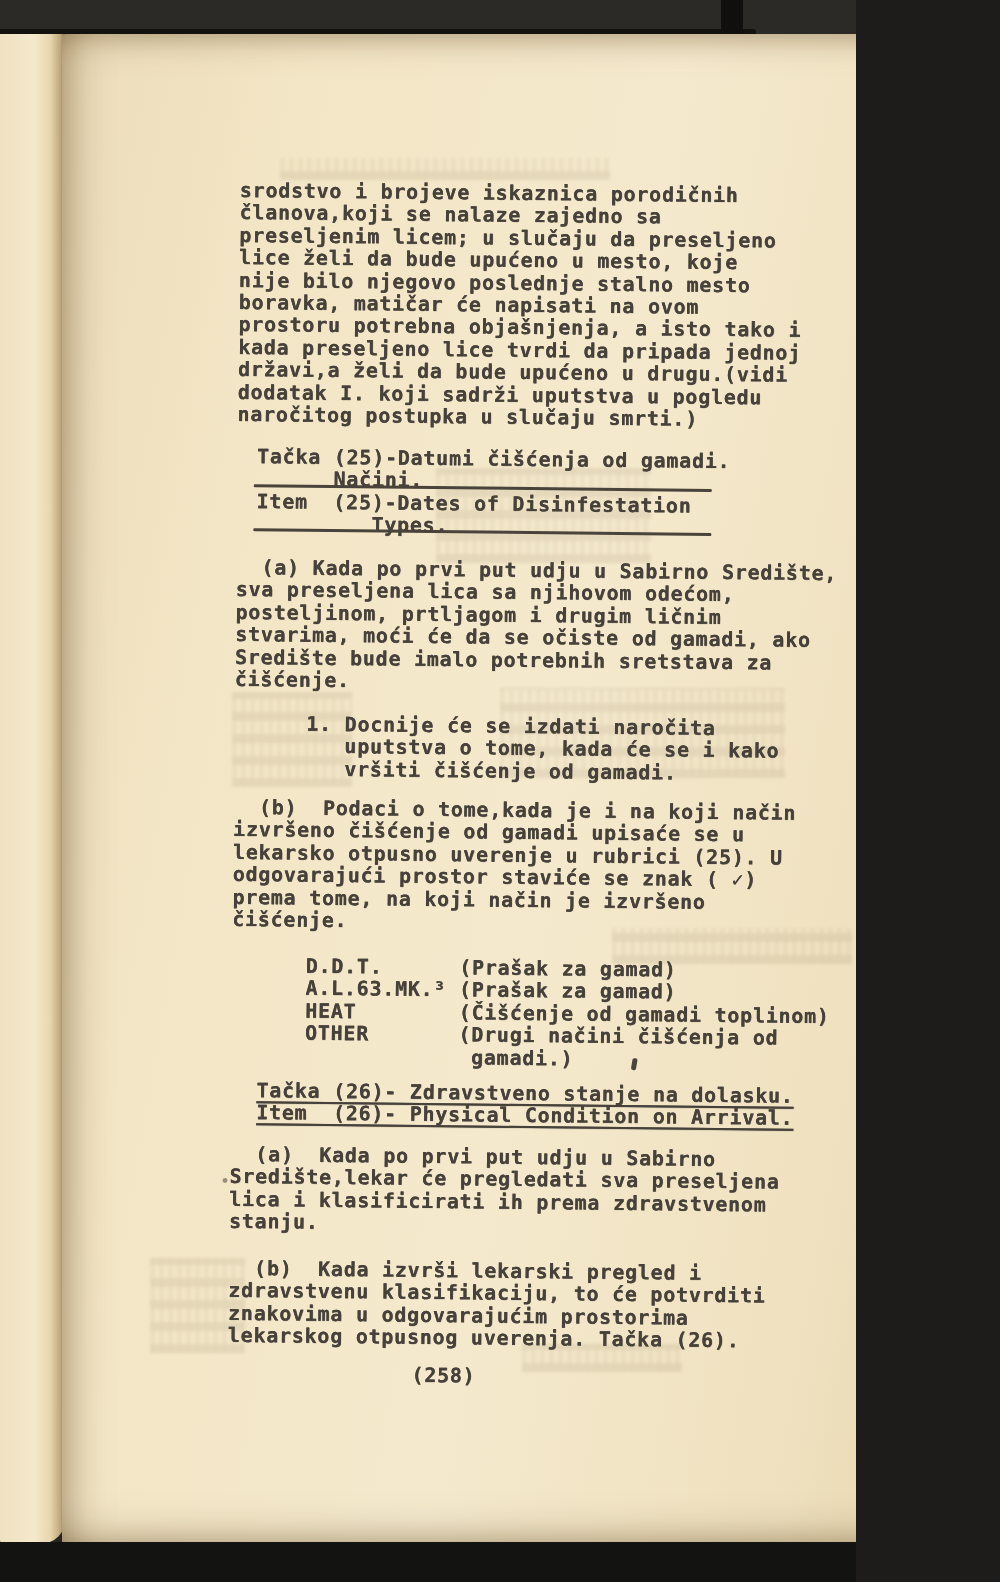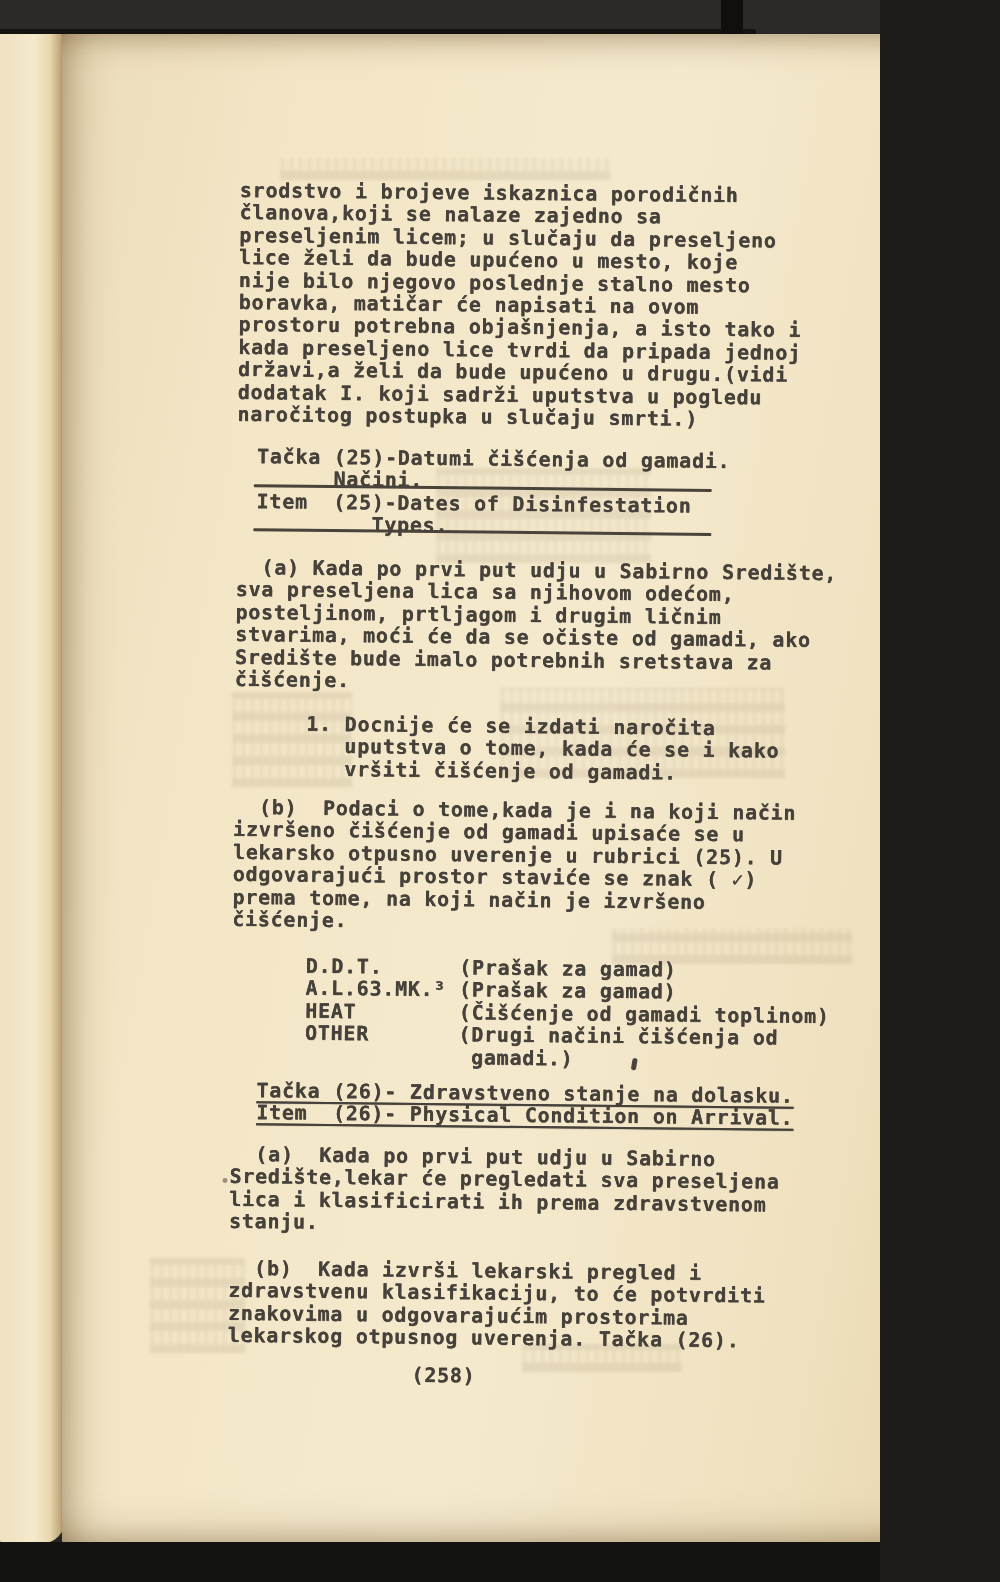--- a/index.html
+++ b/index.html
@@ -1,17 +1,17 @@
 <!DOCTYPE html>
 <html><head>
 <meta charset="utf-8">
 <style>
   html,body{margin:0;padding:0;background:#1d1c1a;}
   .scene{position:relative;width:856px;height:1582px;overflow:hidden;
-         background:radial-gradient(circle at 68% 42%, #343330 0%, #2c2b28 48%, #242320 100%);padding-left:24px;}
+         background:radial-gradient(circle at 68% 42%, #343330 0%, #2c2b28 48%, #242320 100%);}
   
   .top-band{position:absolute;left:0;top:0;width:1000px;height:31px;background:#2b2a27;}
   .top-black-line{position:absolute;left:0;top:29px;width:756px;height:7px;background:#14120f;border-radius:0 3px 3px 0;}
   .page-gap-wedge{position:absolute;left:721px;top:0;width:22px;height:96px;background:#100f0d;}
   .left-strip{position:absolute;left:0;top:34px;width:66px;height:1510px;
       background:linear-gradient(90deg,#efe1c1 0%,#f5e9cc 52%,#e8d6ae 76%,#bda578 92%,#6f5d3f 100%);
       border-radius:0 0 26px 4px;}
   .page{position:absolute;left:62px;top:34px;width:872px;height:1512px;
       background:linear-gradient(100deg,#ecdcba 0%,#f3e6c6 22%,#f5e9cd 55%,#efe1bf 86%,#e8d6af 100%);
       border-radius:5px 14px 16px 6px;

